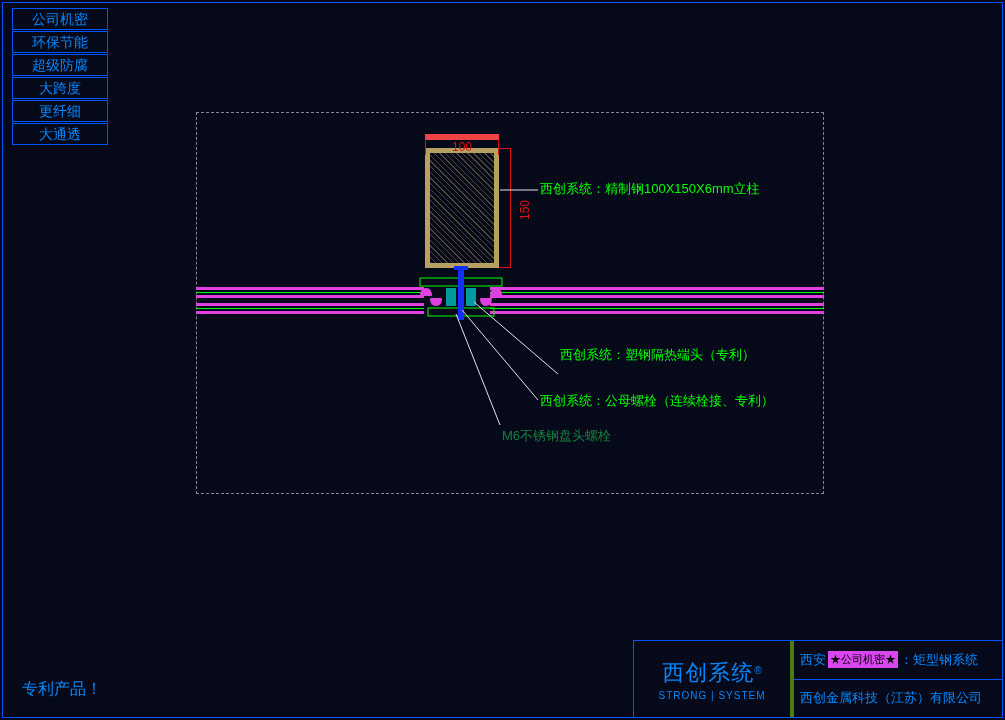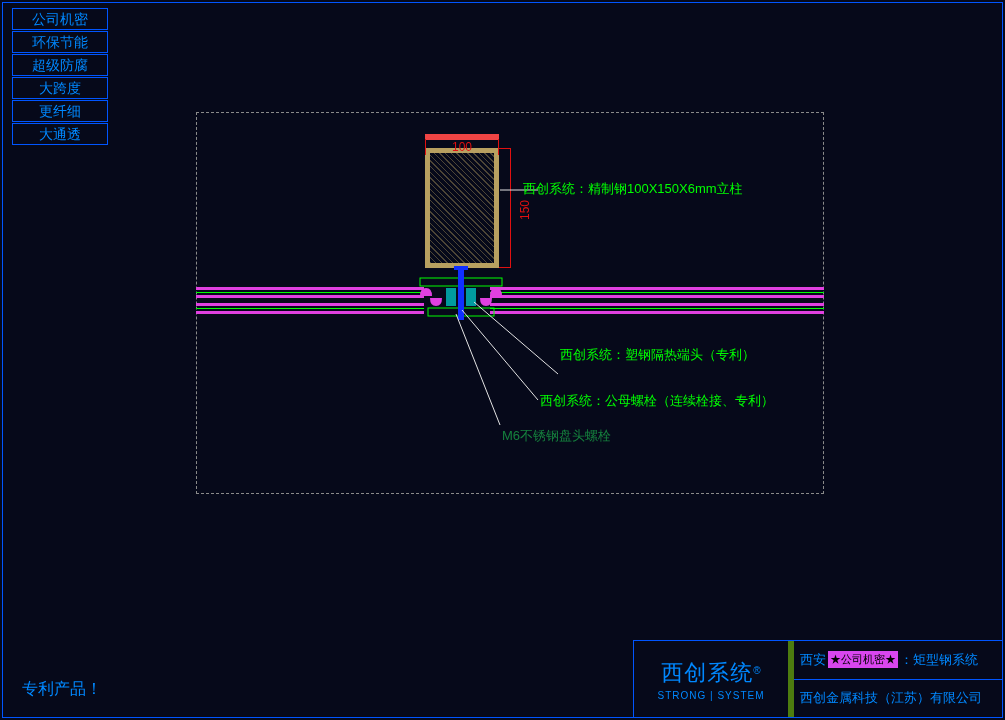--- a/index.html
+++ b/index.html
@@ -77,38 +77,38 @@
     left: 518px; top: 220px;
   }
   
   .joint {
     position: absolute; top: 278px; left: 420px; width: 82px; height: 38px;
   }
   .joint svg { overflow: visible; }
   
   .leader { position: absolute; font-size: 13px; color: #00ff00; white-space: nowrap; }
   .leader-line { stroke: #e3e3e3; stroke-width: 1; fill: none; }
-  .callout1 { top: 180px; left: 523px; }
+  .callout1 { top: 180px; left: 540px; }
   .callout2 { top: 346px; left: 560px; }
   .callout3 { top: 392px; left: 540px; }
   .callout4 { top: 427px; left: 502px; color: #15803d; }
   
   .patent {
     position: absolute; bottom: 20px; left: 22px;
     color: #0088ff; font-size: 16px; text-align: right;
   }
   
   .titleblock {
     position: absolute; bottom: 2px; right: 2px;
     width: 370px; height: 78px;
     border: 1px solid #0055ff;
     display: flex;
   }
   .tb-logo {
-    width: 160px; border-right: 6px solid #4d7c0f;
+    width: 160px; border-right: 4px solid #4d7c0f;
     display: flex; flex-direction: column; align-items: center; justify-content: center;
     color: #0088ff;
   }
   .tb-logo-main { font-size: 22px; font-weight: 500; letter-spacing: 1px; }
   .tb-logo-sub { font-size: 10px; letter-spacing: 1px; margin-top: 2px; }
   .tb-right { flex: 1; display: flex; flex-direction: column; }
   .tb-row { flex: 1; border-bottom: 1px solid #0055ff; display: flex; align-items: center; padding: 0 6px; color: #0088ff; font-size: 13px; }
   .tb-row:last-child { border-bottom: none; }
   .secret-badge {
     display: inline-block; background: #d946ef; color: #000; font-size: 11px; padding: 1px 2px; margin: 0 2px;

